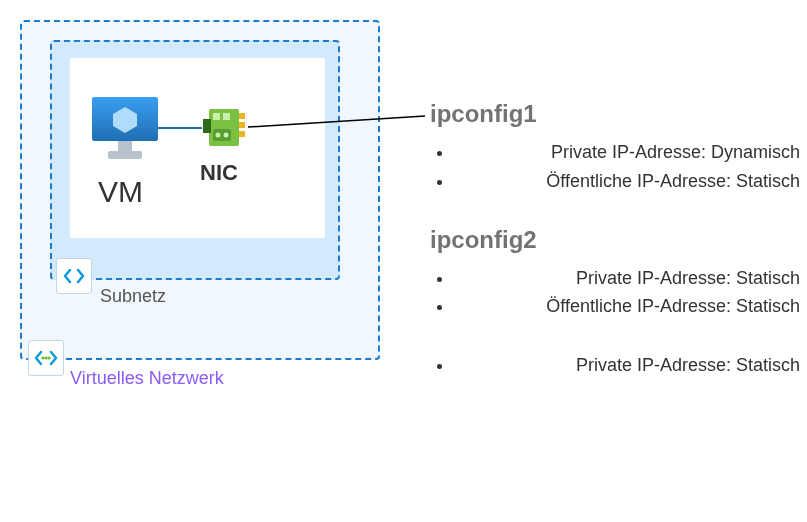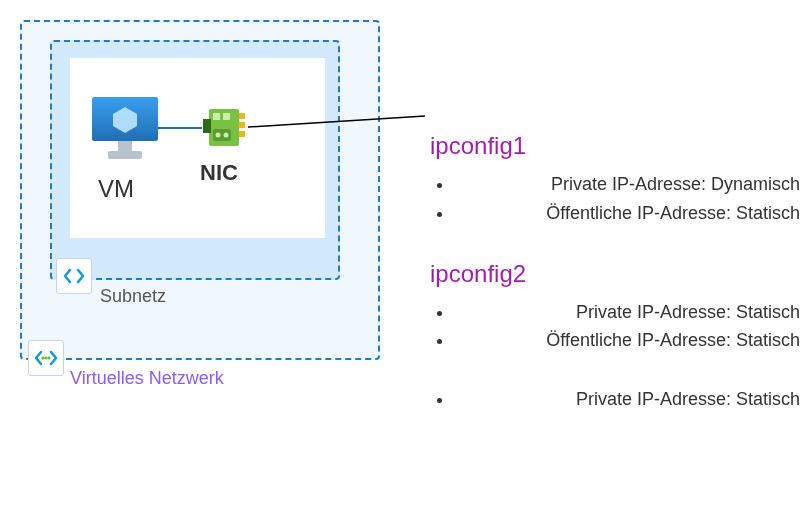--- a/index.html
+++ b/index.html
@@ -43,21 +43,21 @@
     position: absolute;
     left: 90px;
     top: 95px;
     width: 70px;
     height: 68px;
   }
   .vm-label {
     position: absolute;
     left: 98px;
     top: 175px;
-    font-size: 24px;
+    font-size: 30px;
     color: #333;
     text-align: right;
   }
   .nic-icon {
     position: absolute;
     left: 203px;
     top: 105px;
     width: 45px;
     height: 45px;
   }
@@ -110,24 +110,23 @@
     color: #555;
   }
   .right-panel {
     position: absolute;
     left: 430px;
     top: 100px;
     width: 370px;
   }
   .cfg-title {
     font-size: 24px;
-    font-weight: 400;
-    color: #a21caf;
+    font-weight: 700;
+    color: #737373;
     margin-bottom: 10px;
-    margin-top: 32px;
   }
   .cfg-block { margin-bottom: 30px; }
   .cfg-block ul {
     list-style: disc;
     padding-left: 24px;
     text-align: right;
   }
   .cfg-block li {
     font-size: 18px;
     color: #333;

